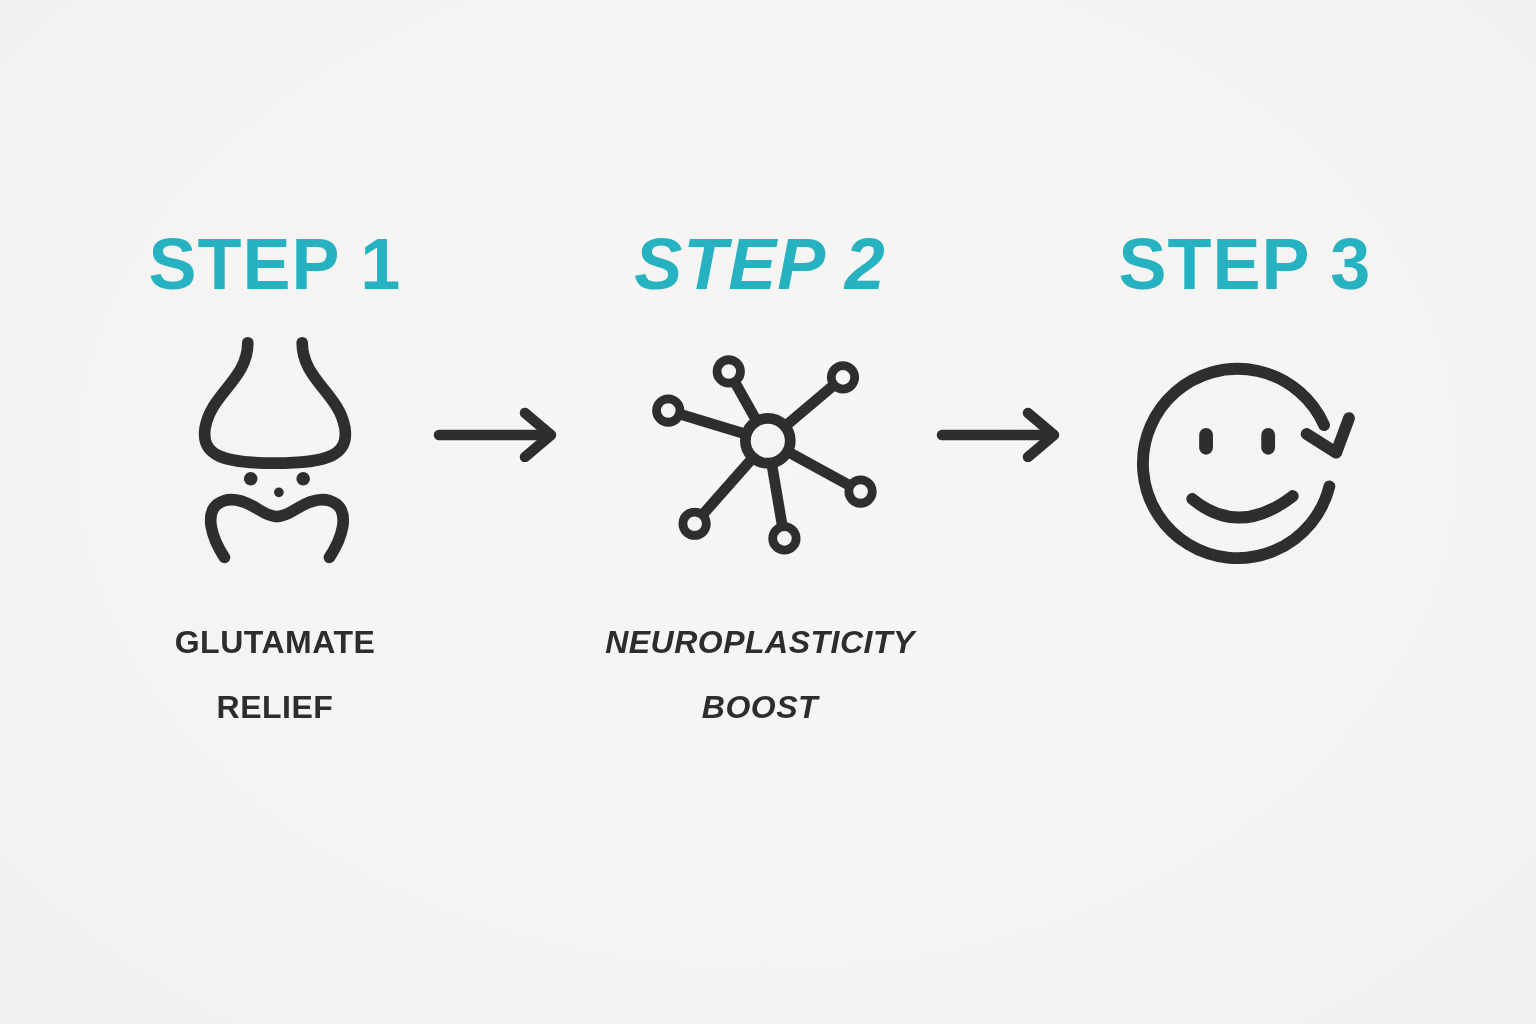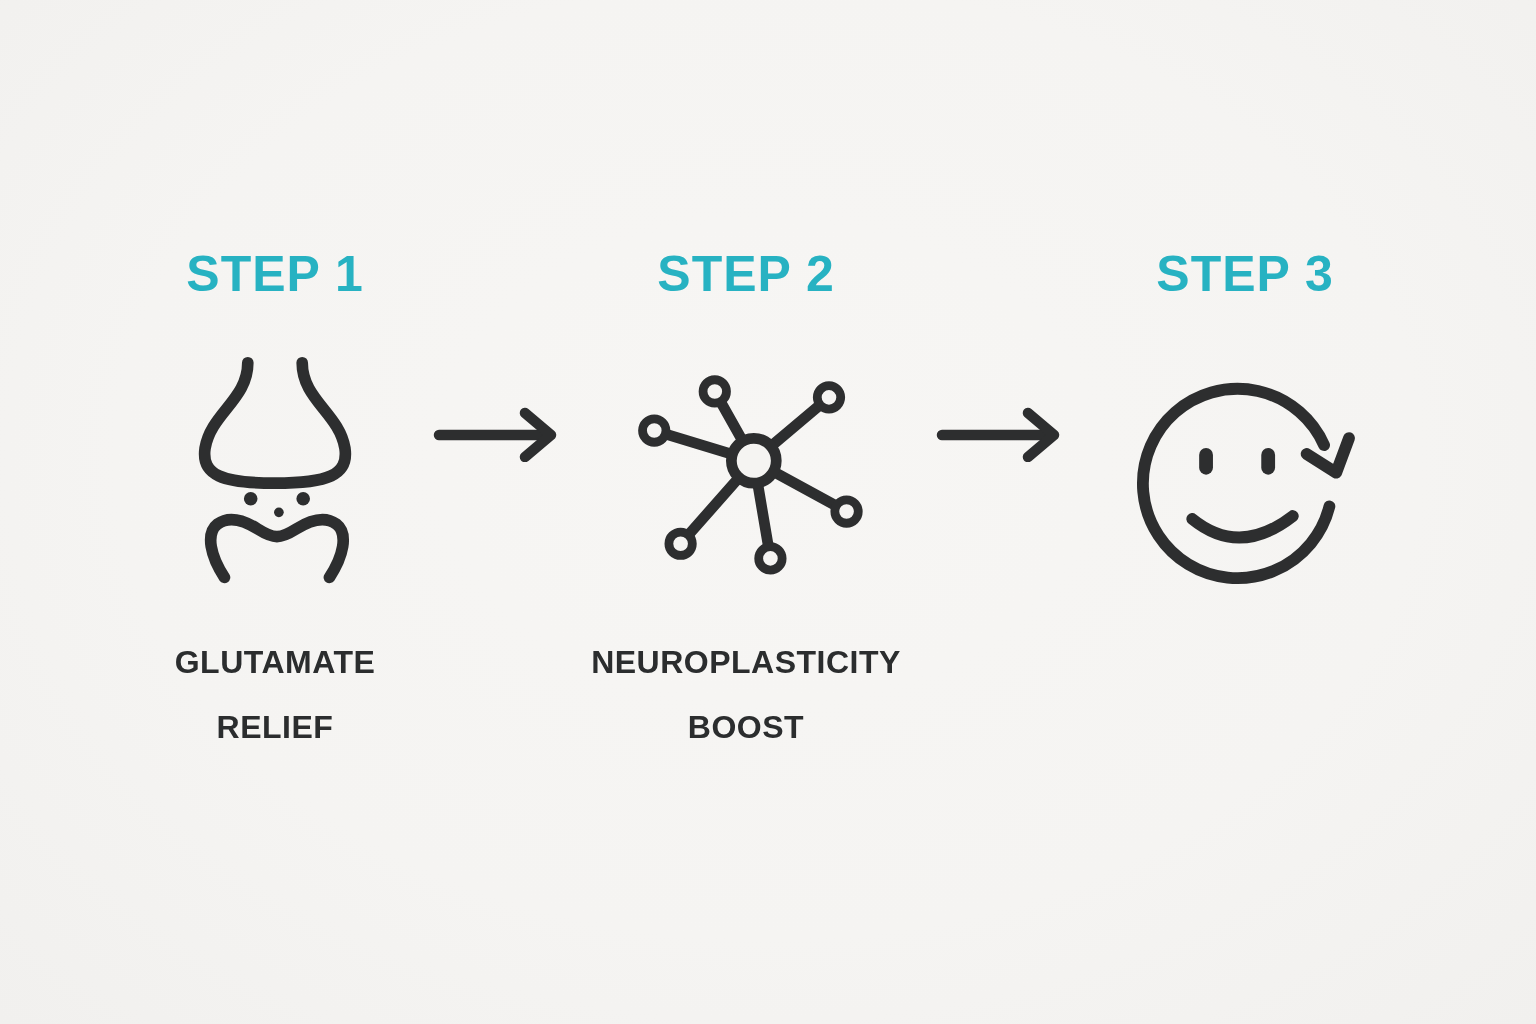--- a/index.html
+++ b/index.html
@@ -18,26 +18,26 @@
   }
   .step {
     position: absolute;
     top: 228px;
     display: flex;
     flex-direction: column;
     align-items: center;
     text-align: center;
   }
   .step-1 { left: 45px;  width: 460px; }
-  .step-2 { left: 491px; width: 510px; }
+  .step-2 { left: 505px; width: 510px; font-style: italic; }
   .step-3 { left: 1010px; width: 470px; gap: 12px; }
 
   .step-title {
-    margin: 16px;
-    font-size: 50px;
+    margin: 6px;
+    font-size: 72px;
     line-height: 60px;
     font-weight: 700;
     letter-spacing: 1px;
     color: #27b2c2;
   }
   .icon-box {
     height: 280px;
     margin-top: 12px;
     display: flex;
     align-items: center;

